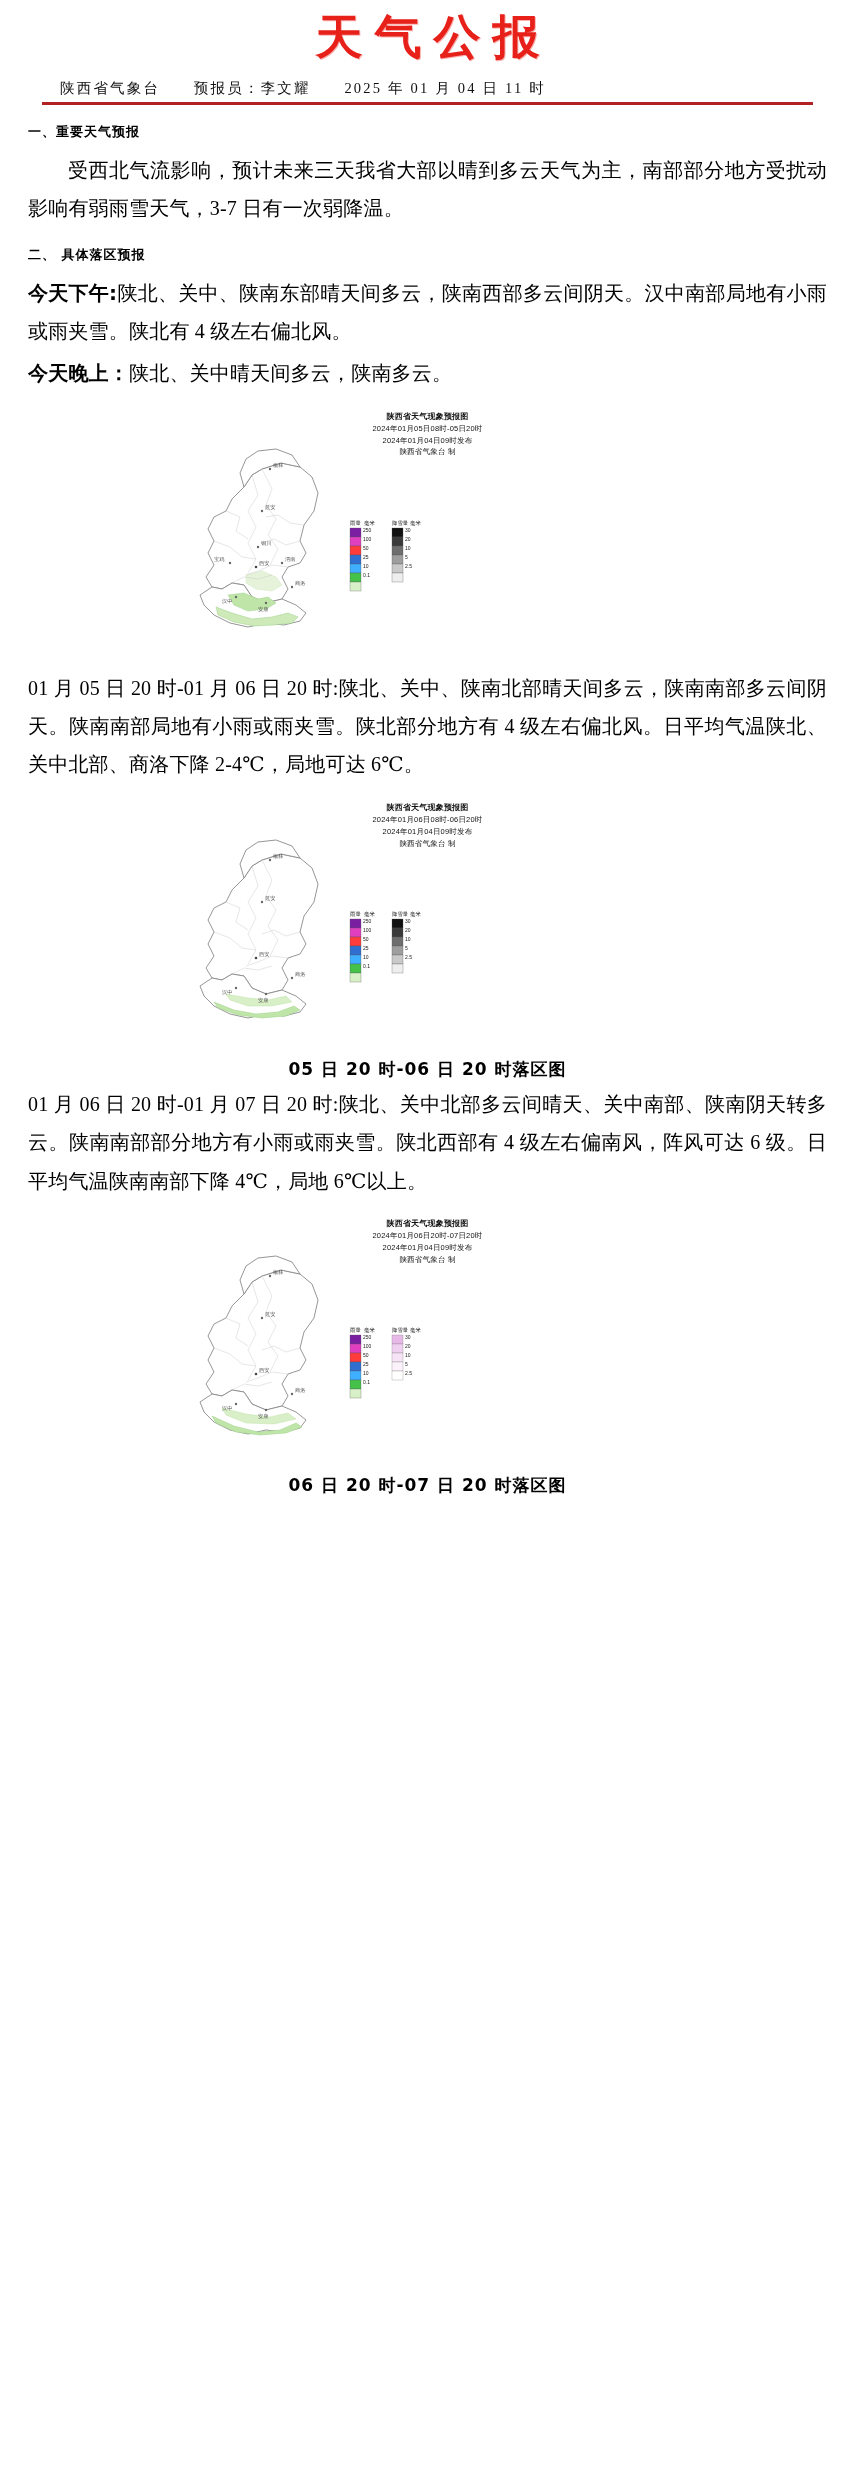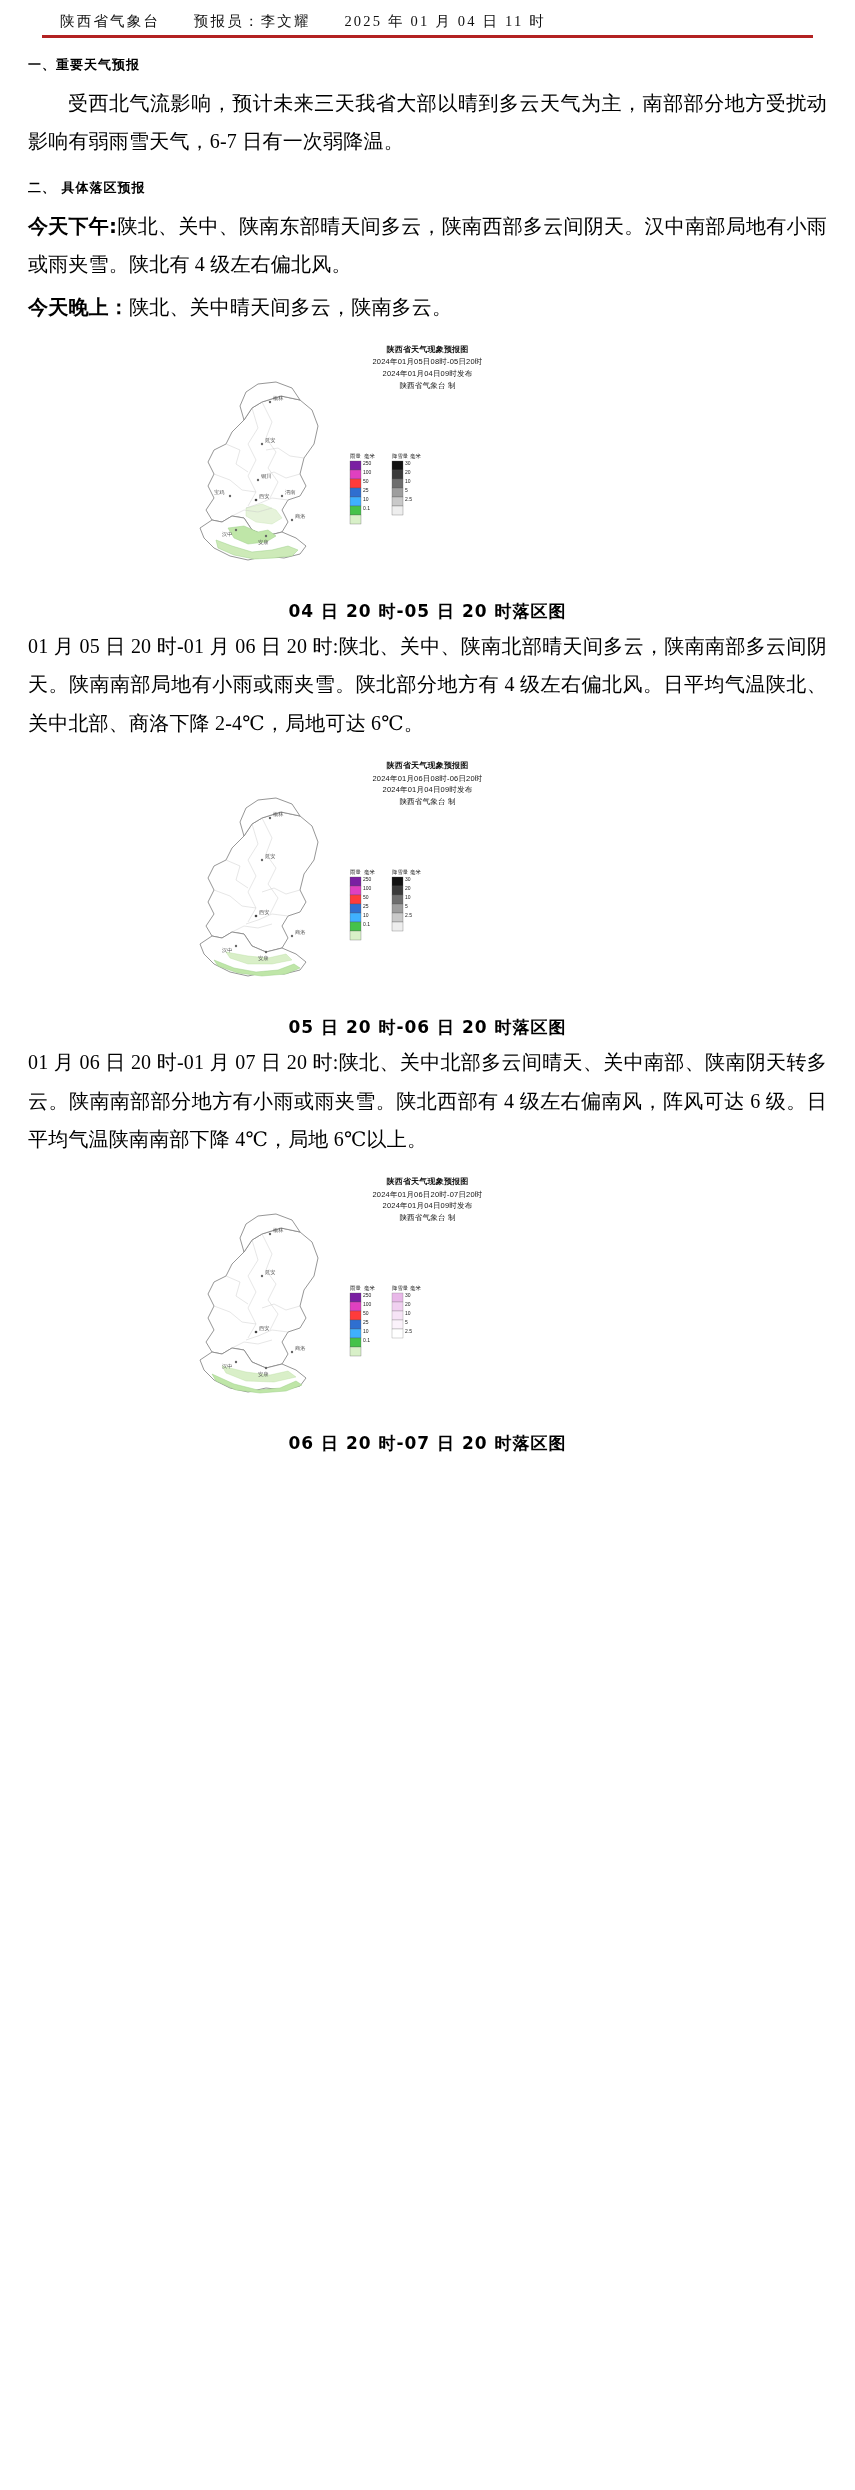--- a/index.html
+++ b/index.html
@@ -113,36 +113,39 @@
     fill: #555;
   }
   .prov-outline { fill: #ffffff; stroke: #8a8a8a; stroke-width: .9; }
   .county { fill: none; stroke: #c8c8c8; stroke-width: .45; }
 </style>
 </head>
 <body>
 
 <div class="page">
 
+  <div class="masthead">
+    <div class="masthead-title">天气公报</div>
+  </div>
 
   <div class="byline-wrap">
     <div class="byline">
       <span>陕西省气象台</span>
       <span class="gap"></span>
       <span>预报员：李文耀</span>
       <span class="gap"></span>
       <span>2025 年 01 月 04 日 11 时</span>
     </div>
     <div class="rule"></div>
   </div>
 
   <div class="body-area">
 
     <h2 class="section">一、重要天气预报</h2>
-    <p class="para indent">受西北气流影响，预计未来三天我省大部以晴到多云天气为主，南部部分地方受扰动影响有弱雨雪天气，6-7 日有一次弱降温。</p>
+    <p class="para indent">受西北气流影响，预计未来三天我省大部以晴到多云天气为主，南部部分地方受扰动影响有弱雨雪天气，3-7 日有一次弱降温。</p>
 
     <h2 class="section">二、 具体落区预报</h2>
 
     <p class="para">
       <span class="lead">今天下午:</span><span>陕北、关中、陕南东部晴天间多云，陕南西部多云间阴天。汉中南部局地有小雨或雨夹雪。陕北有 4 级左右偏北风。</span>
     </p>
 
     <p class="para">
       <span class="lead">今天晚上：</span><span>陕北、关中晴天间多云，陕南多云。</span>
     </p>
@@ -240,21 +243,20 @@
           <rect x="0" y="39" width="11" height="9" fill="#c9c9c9" stroke="#555" stroke-width=".3"></rect>
           <rect x="0" y="48" width="11" height="9" fill="#eeeeee" stroke="#555" stroke-width=".3"></rect>
           <text class="lg-num" x="13" y="7">30</text>
           <text class="lg-num" x="13" y="16">20</text>
           <text class="lg-num" x="13" y="25">10</text>
           <text class="lg-num" x="13" y="34">5</text>
           <text class="lg-num" x="13" y="43">2.5</text>
         </g>
       </svg>
     </div>
-    <div class="map-caption">04 日 20 时-05 日 20 时落区图</div>
   </div>
 
   <div class="body-area">
     <p class="para">01 月 05 日 20 时-01 月 06 日 20 时:陕北、关中、陕南北部晴天间多云，陕南南部多云间阴天。陕南南部局地有小雨或雨夹雪。陕北部分地方有 4 级左右偏北风。日平均气温陕北、关中北部、商洛下降 2-4℃，局地可达 6℃。</p>
   </div>
 
   <div class="map-block">
     <div class="map-canvas">
       <div class="map-head">
         <div class="l1">陕西省天气现象预报图</div>

